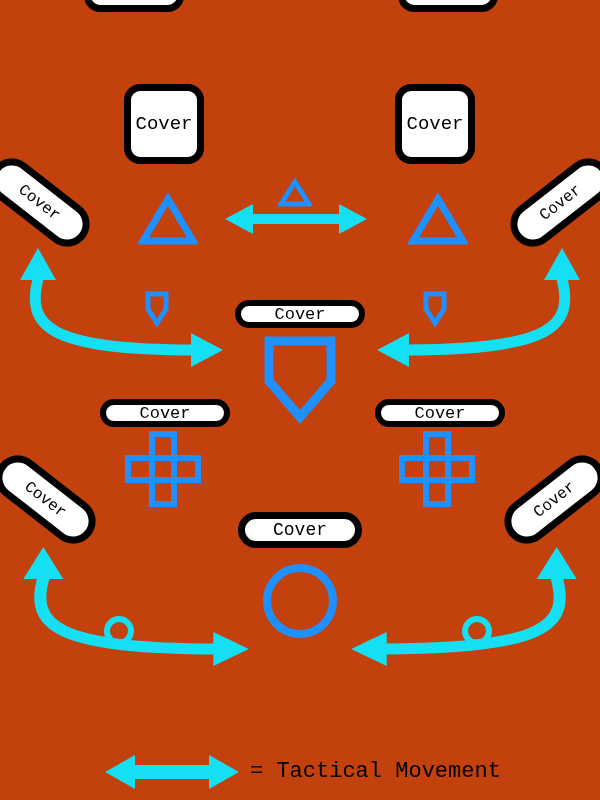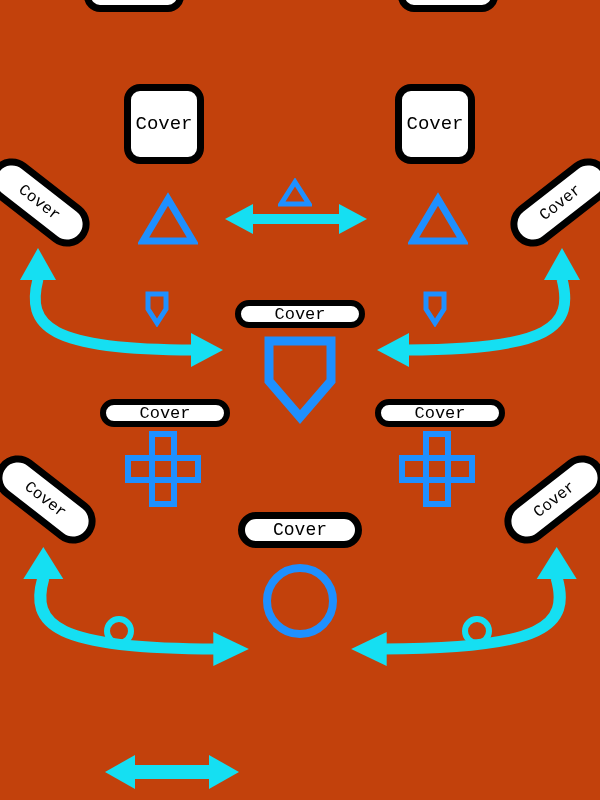--- a/index.html
+++ b/index.html
@@ -139,14 +139,15 @@
     <path d="M30 33 C18 80 40 104 186 104" fill="none" stroke-width="11" style="stroke:var(--movement)"></path>
     <polygon points="30,2 12,34 48,34" style="fill:var(--movement)"></polygon>
     <polygon points="215,104 183,87 183,121" style="fill:var(--movement)"></polygon>
   </svg>
 
   <svg class="abs" style="left:103px;top:752px;" width="138" height="40" viewBox="0 0 138 40">
     <polygon points="2,20 32,3 32,37" style="fill:var(--movement)"></polygon>
     <polygon points="136,20 106,3 106,37" style="fill:var(--movement)"></polygon>
     <rect x="30" y="13" width="78" height="14" style="fill:var(--movement)"></rect>
   </svg>
+  <div class="abs legend-text" style="left:250px;top:757px;">= Tactical Movement</div>
 
 </div>
 
 </body></html>

